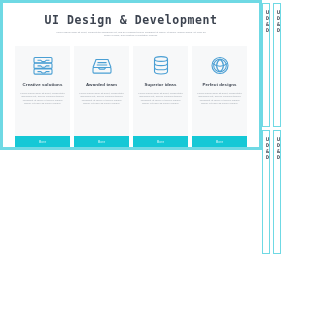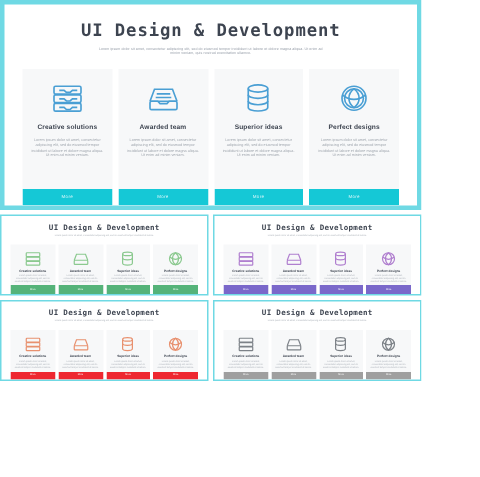--- a/index.html
+++ b/index.html
@@ -2,21 +2,21 @@
 <html><head>
 <meta charset="utf-8">
 <style>
   html,body{margin:0;padding:0;}
   body{
     width:281px;height:318px;overflow:hidden;
     background:#ffffff;
     font-family:"Liberation Sans", sans-serif;
     -webkit-font-smoothing:antialiased;
   }
-  .page{width:281px;height:254px;position:relative;display:flex;flex-direction:column;}
+  .page{width:281px;height:254px;position:relative;display:flex;flex-direction:row;}
 
   
   .hero{
     box-sizing:border-box;
     height:150px;
     border:3px solid #6fd9e4;
     border-top-width:3px;
     background:#ffffff;
     padding:6px 7px 0 7px;
     display:flex;flex-direction:column;

